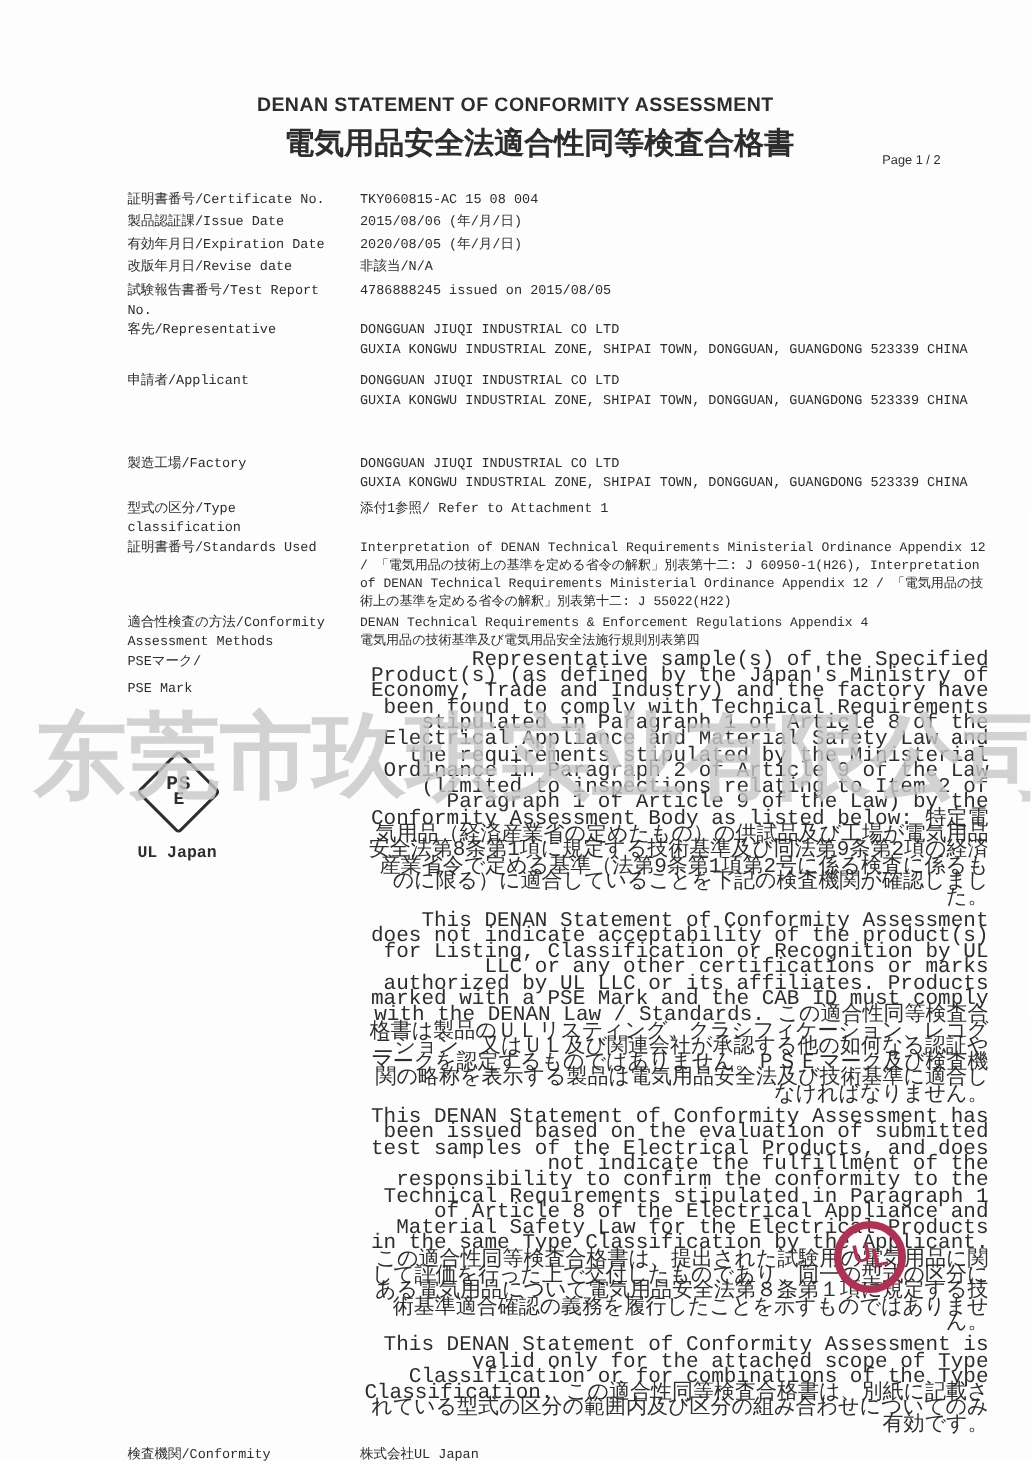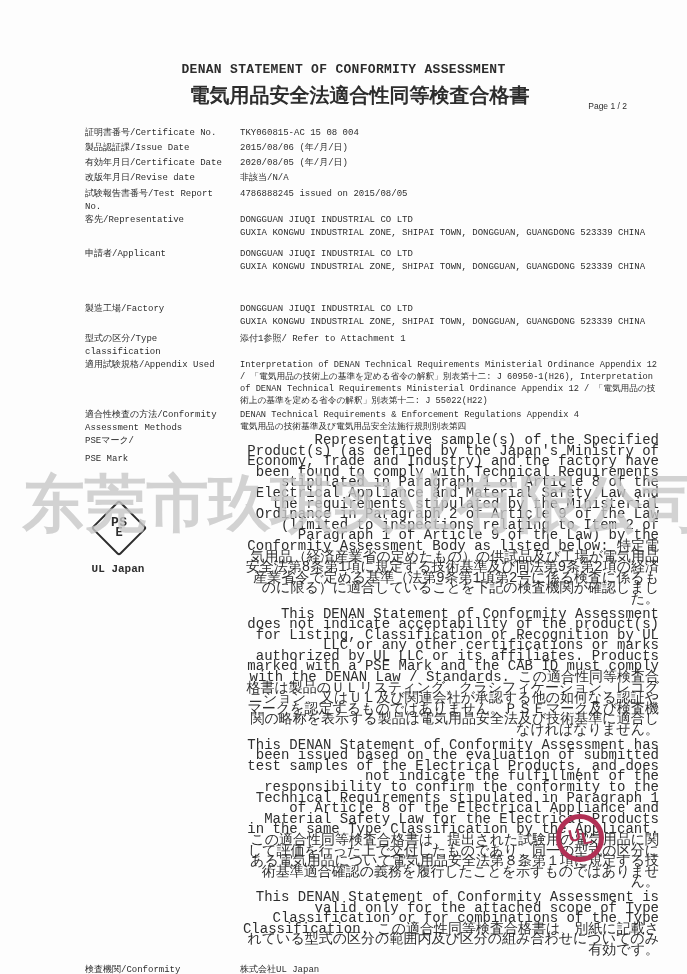--- a/index.html
+++ b/index.html
@@ -2,21 +2,21 @@
 <html><head>
 <meta charset="utf-8">
 <style>
   html,body { margin:0; padding:0; background:#ffffff; }
   .page {
     position:relative; width:687px; height:974px; background:#fdfdfd;
     font-family:"Liberation Sans","DejaVu Sans",sans-serif; color:#2d2d2d;
     overflow:hidden;
   }
   .title    { position:absolute; top:62px; left:0; width:100%; text-align:center;
-              font-size:13px; font-weight:bold; letter-spacing:.3px;font-family:Liberation Mono, monospace; }
+              font-size:13px; font-weight:bold; letter-spacing:.3px; }
   .subtitle { position:absolute; top:82px; left:16px; width:100%; text-align:center;
               font-size:20px; font-weight:bold; }
   .pagenum  { position:absolute; top:101px; right:60px; font-size:8.5px; }
 
   .fields { position:absolute; top:127px; left:85px; right:28px;
             font-size:9px; line-height:13px;font-family:Liberation Mono, monospace; }
   .row  { display:flex; }
   .lbl  { width:155px; flex-shrink:0; padding-right:10px; box-sizing:border-box; }
   .val  { flex:1; }
   .val-tight { line-height:12px; font-size:8.7px; }
@@ -80,21 +80,21 @@
       <div class="lbl">証明書番号/Certificate No.</div>
       <div class="val">TKY060815-AC 15 08 004</div>
     </div>
 
     <div class="row mb2">
       <div class="lbl">製品認証課/Issue Date</div>
       <div class="val">2015/08/06 (年/月/日)</div>
     </div>
 
     <div class="row mb2">
-      <div class="lbl">有効年月日/Certificate Date</div>
+      <div class="lbl">有効年月日/Expiration Date</div>
       <div class="val">2020/08/05 (年/月/日)</div>
     </div>
 
     <div class="row mb3">
       <div class="lbl">改版年月日/Revise date</div>
       <div class="val">非該当/N/A</div>
     </div>
 
     <div class="row">
       <div class="lbl">試験報告書番号/Test Report No.</div>
@@ -125,21 +125,21 @@
       </div>
     </div>
 
 
     <div class="row">
       <div class="lbl">型式の区分/Type classification</div>
       <div class="val">添付1参照/ Refer to Attachment 1</div>
     </div>
 
     <div class="row mb2">
-      <div class="lbl">適用試験規格/Appendix Used</div>
+      <div class="lbl">証明書番号/Standards Used</div>
       <div class="val val-tight">Interpretation of DENAN Technical Requirements Ministerial Ordinance Appendix 12 / 「電気用品の技術上の基準を定める省令の解釈」別表第十二: J 60950-1(H26), Interpretation of DENAN Technical Requirements Ministerial Ordinance Appendix 12 / 「電気用品の技術上の基準を定める省令の解釈」別表第十二: J 55022(H22)</div>
     </div>
 
     <div class="row">
       <div class="lbl">適合性検査の方法/Conformity Assessment Methods</div>
       <div class="val val-tight">
         <div>DENAN Technical Requirements &amp; Enforcement Regulations Appendix 4</div>
         <div>電気用品の技術基準及び電気用品安全法施行規則別表第四</div>
       </div>
     </div>

